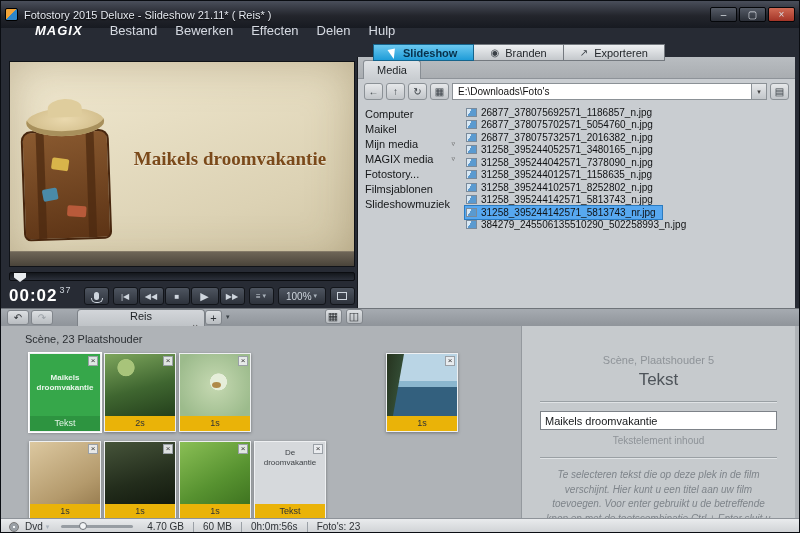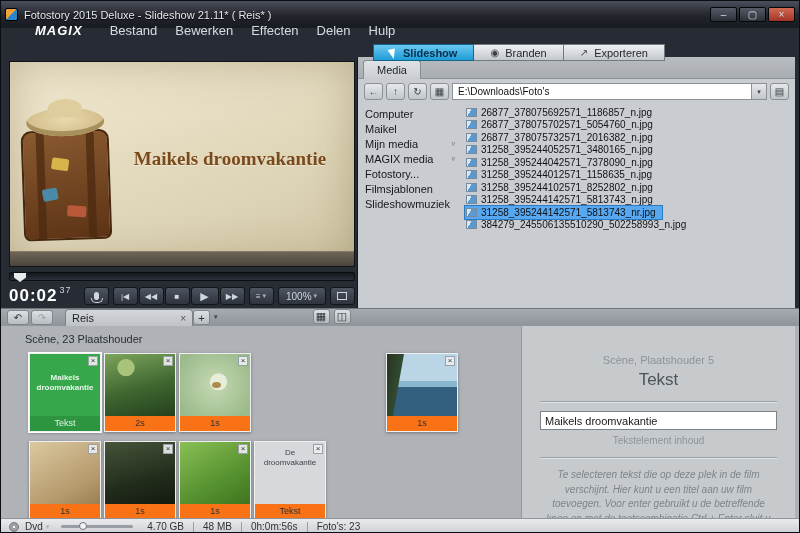--- a/index.html
+++ b/index.html
@@ -99,32 +99,32 @@
     background:linear-gradient(120deg,#d9e8f4 0 35%,#5a9ad0 35%); }
   .fname { font-size:10px; color:#101214; white-space:nowrap; }
 
   
   .tl-tabs { position:absolute; left:0; top:307px; width:800px; height:18px; background:linear-gradient(#a6abb1,#8f949a);
     border-top:1px solid #6f747a; display:flex; align-items:flex-end; padding-left:6px; }
   .ubtn { width:22px; height:15px; margin:0 2px 1px 0; background:linear-gradient(#dde0e3,#b8bcc0); border:1px solid #80858b;
     border-radius:3px; font-size:10px; color:#2e3236; display:flex; align-items:center; justify-content:center; }
   .ubtn.dim { color:#9aa0a6; }
   .ubtn.sm { width:17px; font-size:11px; }
-  .reis-tab { width:128px; height:17px; margin-left:10px; background:linear-gradient(#d3d6da,#bfc3c7); border:1px solid #7d8288;
-    border-bottom:none; border-radius:4px 4px 0 0; display:flex; align-items:center; font-size:11px; color:#1e2226; padding:0 6px; }
+  .reis-tab { width:128px; height:17px; margin-left:22px; background:linear-gradient(#d3d6da,#bfc3c7); border:1px solid #7d8288;
+    border-bottom:none; border-radius:4px 4px 0 0; display:flex; align-items:center; font-size:11px; color:#1e2226; padding:0 6px;flex-direction:column; }
   .tclose { margin-left:auto; font-size:10px; color:#555; }
   .strip-dd { font-size:7px; color:#3a4046; margin:0 3px 5px 2px; }
   .right-icons { margin-left:92px; display:flex; margin-bottom:1px; gap:2px; }
 
   
   .tl-body { position:absolute; left:0; top:325px; width:800px; height:192px; background:#afb3b7; }
   .scene-label { position:absolute; left:24px; top:7px; font-size:11px; color:#2a2e32; }
   .cell { position:absolute; width:72px; background:#fff; border:1px solid #eef0f2; box-shadow:0 1px 3px rgba(0,0,0,.35); }
   .cimg { width:100%; height:62px; position:relative; }
-  .clabel { height:15px; background:#f97316; font-size:9px; color:#2e3236; text-align:center; line-height:15px; }
+  .clabel { height:15px; background:#eab308; font-size:9px; color:#2e3236; text-align:center; line-height:15px; }
   .cx { position:absolute; top:2px; right:2px; width:10px; height:10px; background:rgba(236,238,240,.92); border:1px solid #9aa0a6;
     font-size:8px; line-height:8px; text-align:center; color:#333; z-index:2; }
   .ctitle { padding:19px 4px 0 4px; font-size:8px; font-weight:bold; color:#eaf6ec; text-align:center; line-height:1.25; }
   .c-title .cimg { background:#36a74a; }
   .c-title .clabel { background:#2d9440; color:#e2f4e6; }
   .c-title { outline:1px solid #ffffff; }
   .c-trees .cimg { background:radial-gradient(circle at 30% 22%,#a8c47a 0 12%,rgba(0,0,0,0) 13%), linear-gradient(165deg,#7da55c,#3f6630 55%,#24401c); }
   .c-water .cimg { background:radial-gradient(circle at 55% 45%,#e6eeda 0 16%,rgba(0,0,0,0) 17%), radial-gradient(circle at 50% 50%,#c6d9b2,#9cbb8c 85%); }
   .c-water .cimg::after { content:""; position:absolute; left:32px; top:28px; width:9px; height:6px; background:#b08a4a; border-radius:50%; }
   .c-sea .cimg { background:linear-gradient(#bad5e5 0 44%,#8ab6ce 44% 54%,#33607e 54% 100%); }
@@ -423,20 +423,20 @@
     <div class="sb-disc"></div>
     <span class="sb-item">
       <span>Dvd</span>
       <span class="dd">▾</span>
     </span>
     <div class="sb-slider">
         <div class="knob"></div>
       </div>
     <span class="sb-val">4.70 GB</span>
     <span class="sb-sep"></span>
-    <span class="sb-val">48 MB</span>
+    <span class="sb-val">60 MB</span>
     <span class="sb-sep"></span>
     <span class="sb-val">0h:0m:56s</span>
     <span class="sb-sep"></span>
     <span class="sb-val">Foto's: 23</span>
   </div>
 
 </div>
 
 </body></html>

